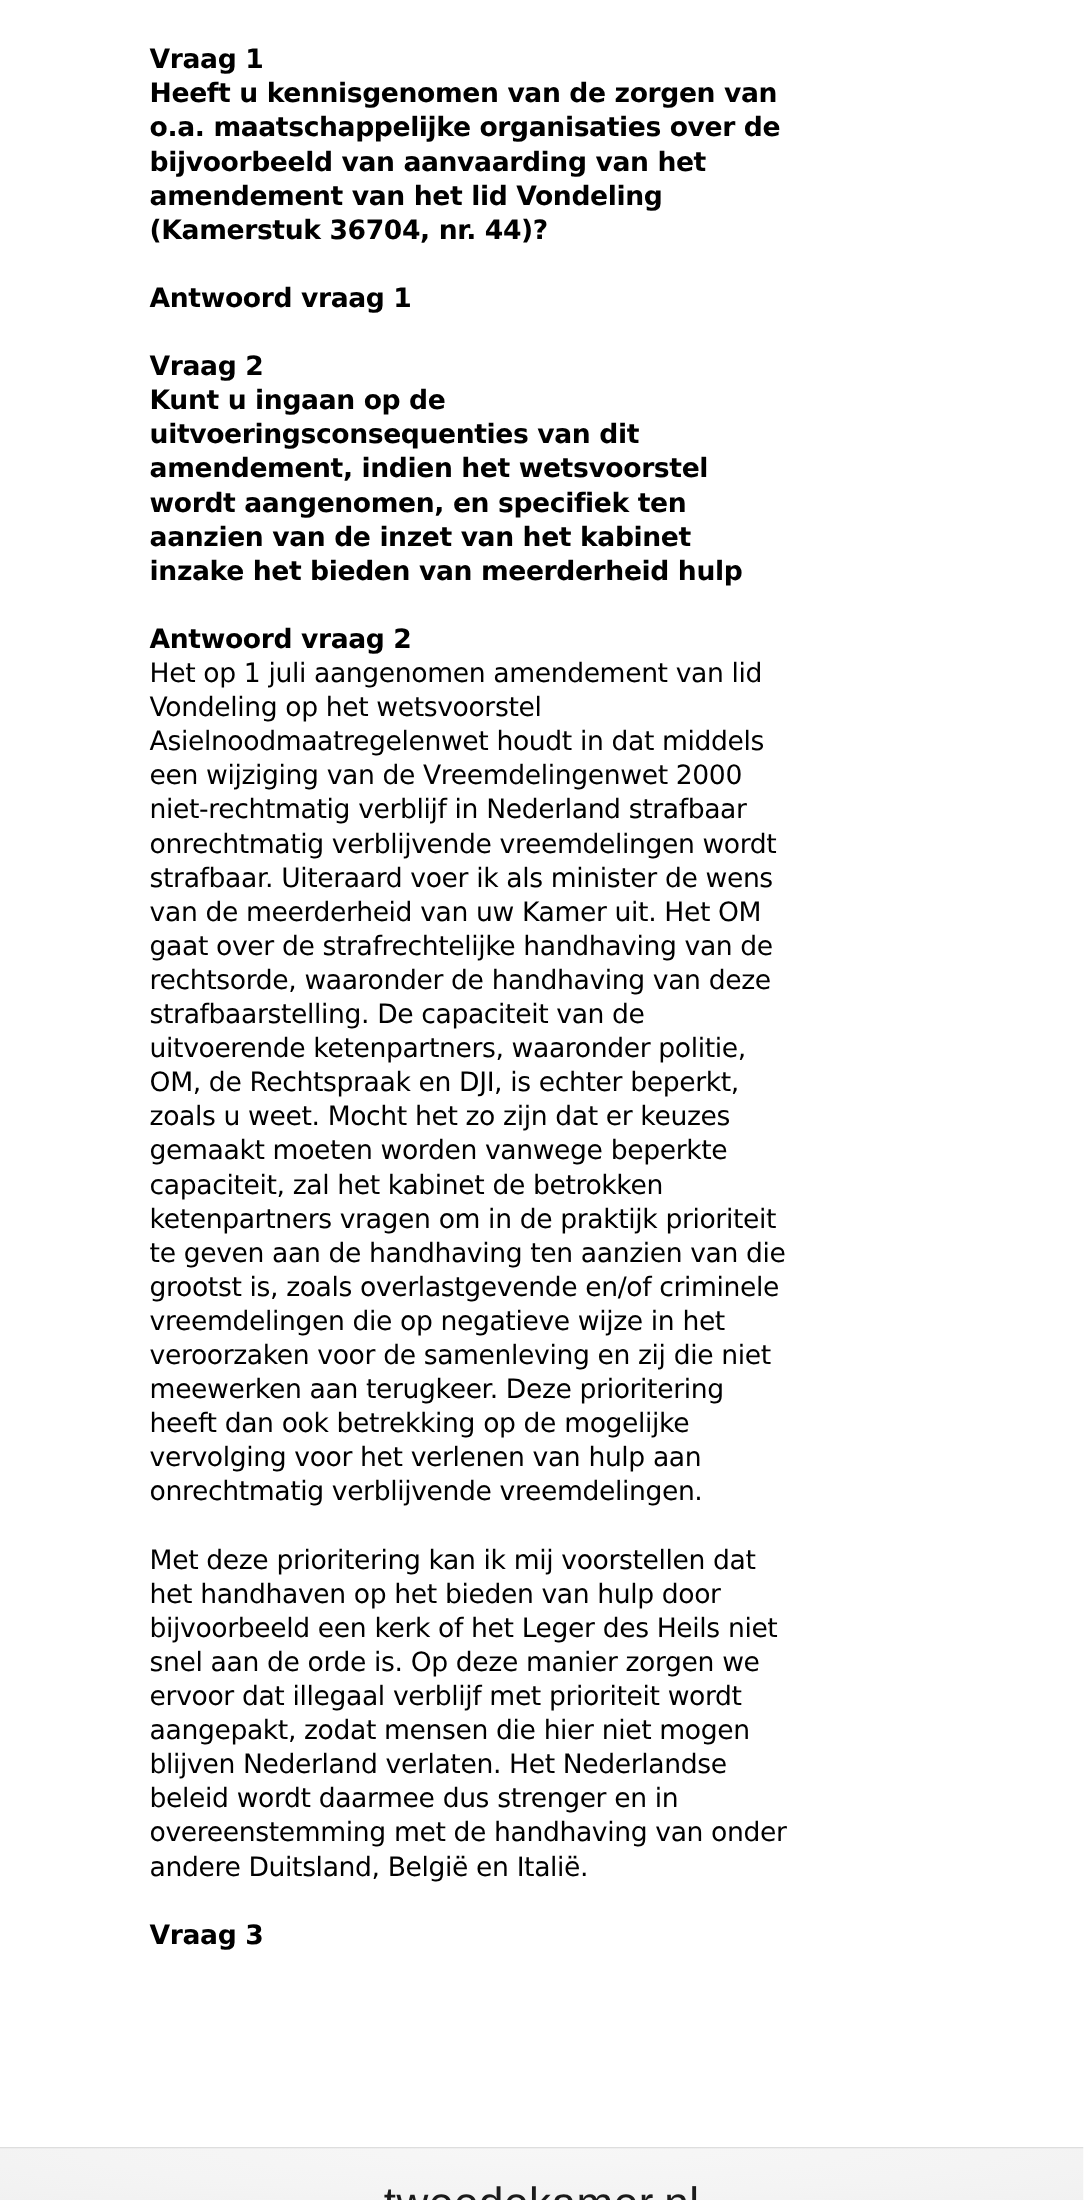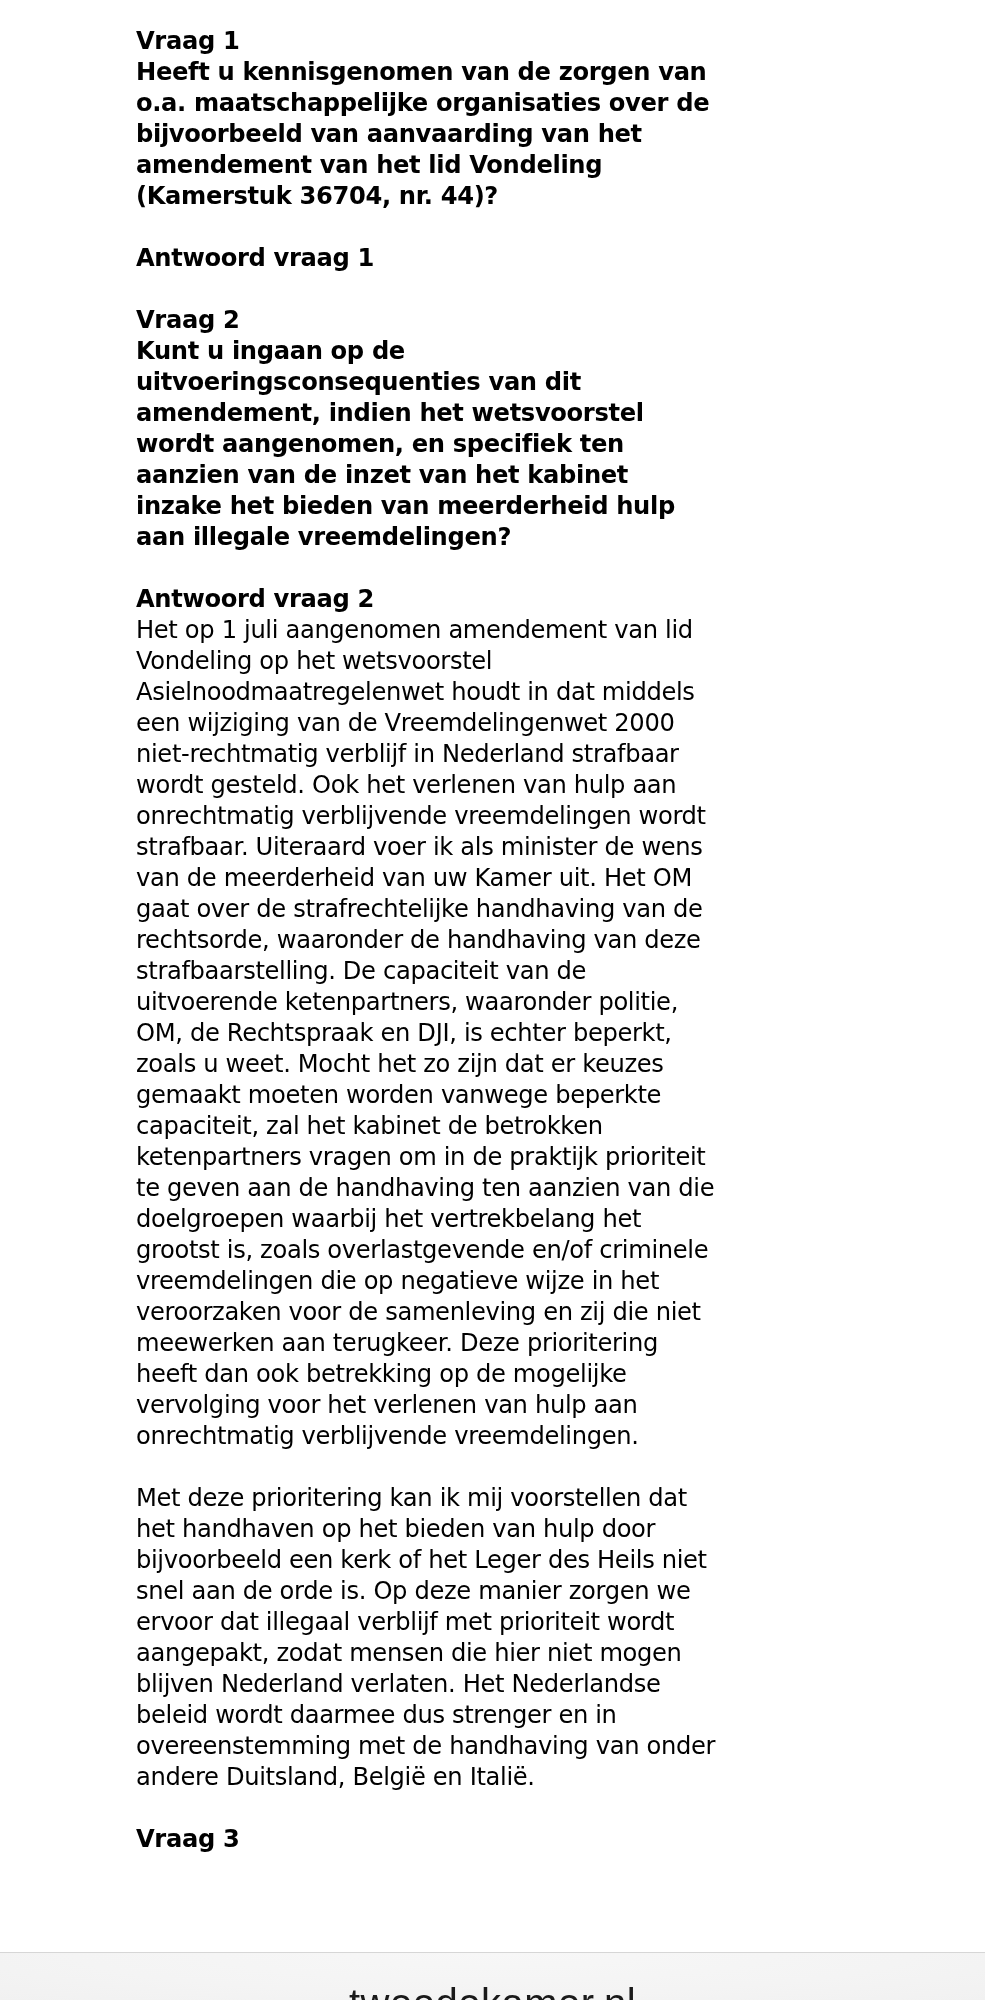--- a/index.html
+++ b/index.html
@@ -11,21 +11,21 @@
       width: 985px;
       height: 2000px;
       position: relative;
       overflow: hidden;
       font-family: "DejaVu Sans", sans-serif;
       color: #000000;
     }
     .doc {
       position: absolute;
       left: 136px;
-      top: 26px;
+      top: 39px;
       width: 660px;
       font-size: 24.2px;
       line-height: 31px;
       letter-spacing: -0.35px;
     }
     .block { margin: 0 0 31px 0; }
     .q-label, .q-text, .a-label { font-weight: bold; }
     .para { margin: 0 0 31px 0; }
     .p-line { display: block; white-space: nowrap; }
     .url-bar {
@@ -71,46 +71,43 @@
 
   <div class="block">
     <div class="q-label">Vraag 2</div>
     <div class="q-text">
       <span class="p-line">Kunt u ingaan op de</span>
       <span class="p-line">uitvoeringsconsequenties van dit</span>
       <span class="p-line">amendement, indien het wetsvoorstel</span>
       <span class="p-line">wordt aangenomen, en specifiek ten</span>
       <span class="p-line">aanzien van de inzet van het kabinet</span>
       <span class="p-line">inzake het bieden van meerderheid hulp</span>
-      <span class="p-line">aan illegale vreemdelingen?</span>
     </div>
   </div>
   <div class="block">
     <div class="a-label">Antwoord vraag 2</div>
     <div class="para" id="ans2-p0">
         <span class="p-line">Het op 1 juli aangenomen amendement van lid</span>
         <span class="p-line">Vondeling op het wetsvoorstel</span>
         <span class="p-line">Asielnoodmaatregelenwet houdt in dat middels</span>
         <span class="p-line">een wijziging van de Vreemdelingenwet 2000</span>
         <span class="p-line">niet-rechtmatig verblijf in Nederland strafbaar</span>
-        <span class="p-line">wordt gesteld. Ook het verlenen van hulp aan</span>
         <span class="p-line">onrechtmatig verblijvende vreemdelingen wordt</span>
         <span class="p-line">strafbaar. Uiteraard voer ik als minister de wens</span>
         <span class="p-line">van de meerderheid van uw Kamer uit. Het OM</span>
         <span class="p-line">gaat over de strafrechtelijke handhaving van de</span>
         <span class="p-line">rechtsorde, waaronder de handhaving van deze</span>
         <span class="p-line">strafbaarstelling. De capaciteit van de</span>
         <span class="p-line">uitvoerende ketenpartners, waaronder politie,</span>
         <span class="p-line">OM, de Rechtspraak en DJI, is echter beperkt,</span>
         <span class="p-line">zoals u weet. Mocht het zo zijn dat er keuzes</span>
         <span class="p-line">gemaakt moeten worden vanwege beperkte</span>
         <span class="p-line">capaciteit, zal het kabinet de betrokken</span>
         <span class="p-line">ketenpartners vragen om in de praktijk prioriteit</span>
         <span class="p-line">te geven aan de handhaving ten aanzien van die</span>
-        <span class="p-line">doelgroepen waarbij het vertrekbelang het</span>
         <span class="p-line">grootst is, zoals overlastgevende en/of criminele</span>
         <span class="p-line">vreemdelingen die op negatieve wijze in het</span>
         <span class="p-line">veroorzaken voor de samenleving en zij die niet</span>
         <span class="p-line">meewerken aan terugkeer. Deze prioritering</span>
         <span class="p-line">heeft dan ook betrekking op de mogelijke</span>
         <span class="p-line">vervolging voor het verlenen van hulp aan</span>
         <span class="p-line">onrechtmatig verblijvende vreemdelingen.</span>
       </div>
     <div class="para" style="margin-bottom:12px" id="ans2-p1">
         <span class="p-line">Met deze prioritering kan ik mij voorstellen dat</span>

